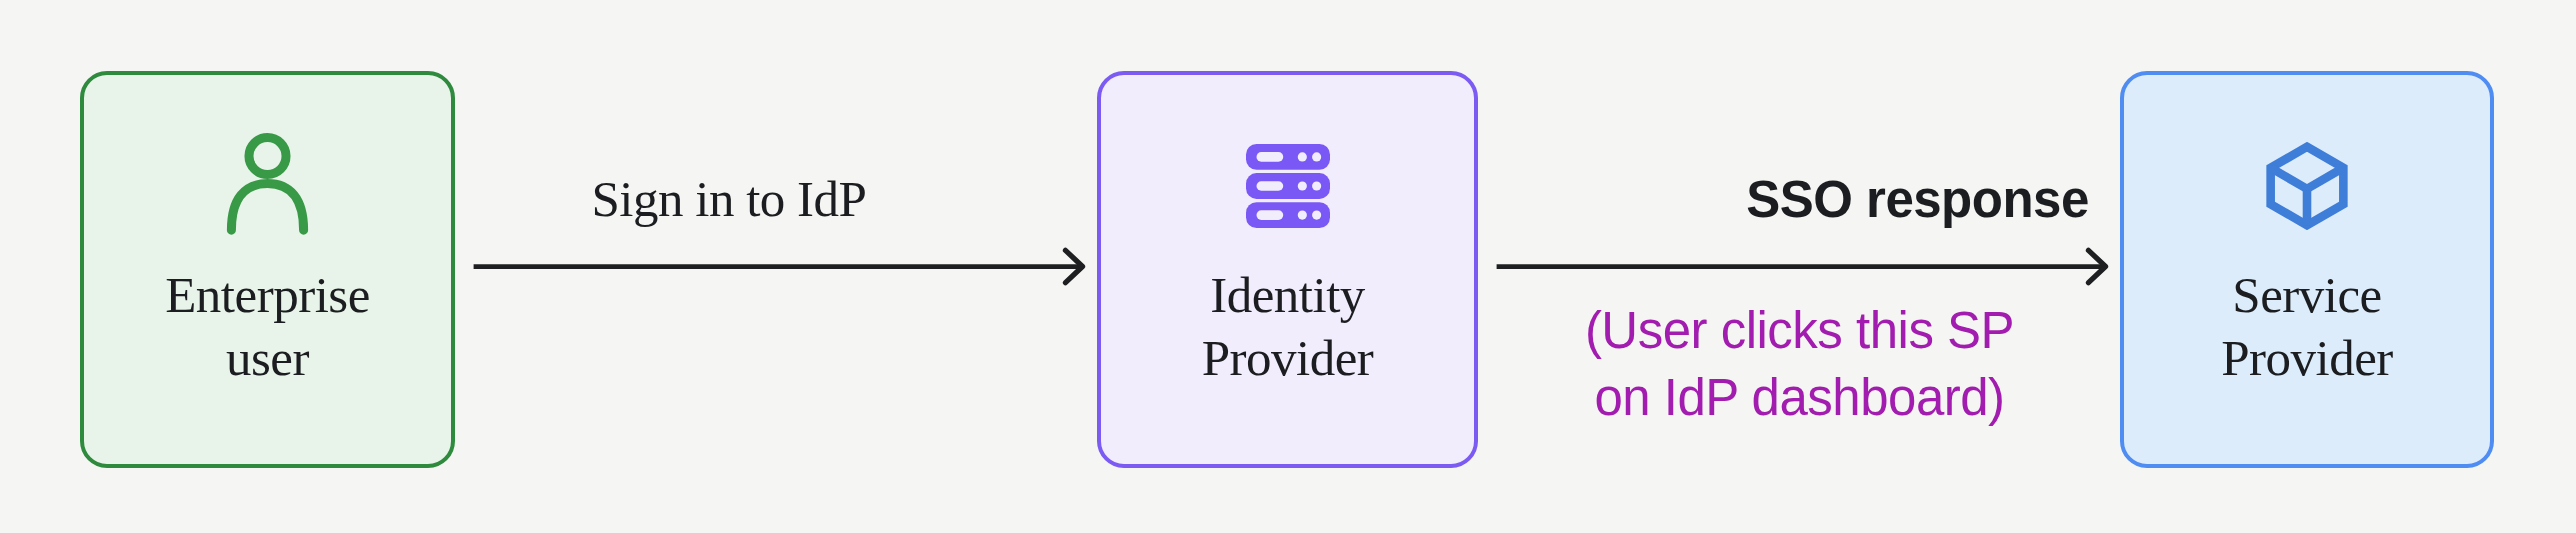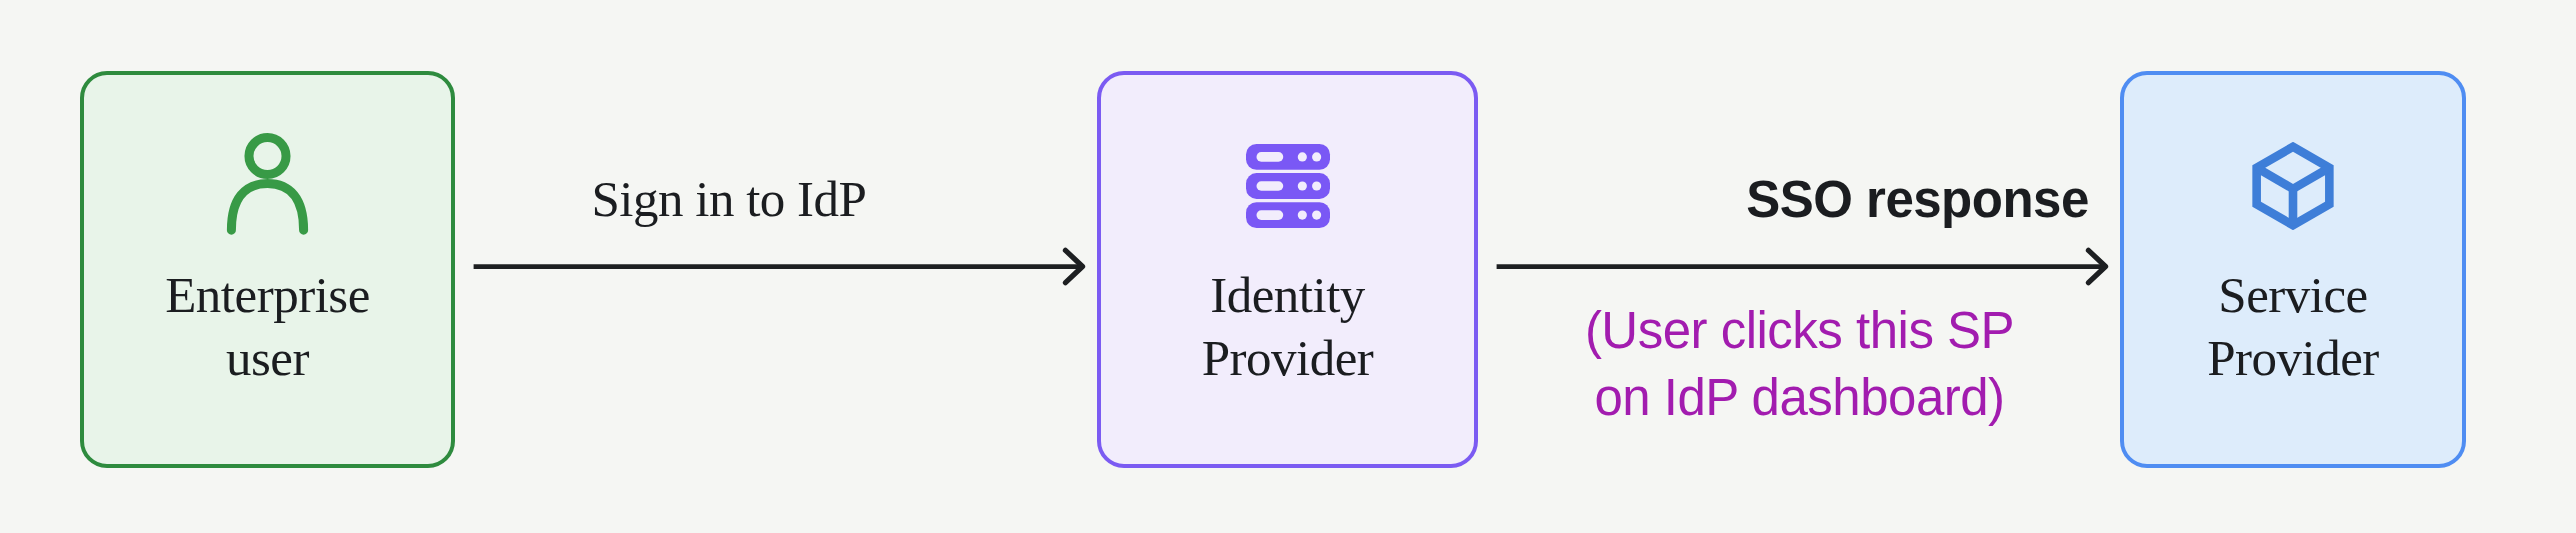--- a/index.html
+++ b/index.html
@@ -109,21 +109,21 @@
       <line x1="2" y1="30" x2="641" y2="30" stroke="#1d1f21" stroke-width="5"></line>
       <path d="M625 13 L643 30 L625 47" fill="none" stroke="#1d1f21" stroke-width="5.5" stroke-linecap="round" stroke-linejoin="round"></path>
     </svg>
   </div>
   <div class="edge-label" style="left:1532px;width:771px;top:166px;font-weight:bold;">SSO response</div>
   <div class="edge-note" style="left:1458px;width:683px;top:297px;">
     <span>(User clicks this SP</span><br>
     <span>on IdP dashboard)</span>
   </div>
 
-  <div class="node" style="left: 2120px; width: 346px; border-color: rgb(79, 141, 242); background: rgb(221, 236, 251);">
+  <div class="node" style="left: 2120px; width: 374px; border-color: rgb(79, 141, 242); background: rgb(221, 236, 251);">
     <div class="icon-wrap" style="color: rgb(62, 126, 216);">
       <svg width="88" height="88" viewBox="0 0 92 92" fill="none" stroke="currentColor" stroke-width="9" stroke-linejoin="miter" stroke-miterlimit="6">
         <path d="M46 5 L84 27 L84 65 L46 87 L8 65 L8 27 Z"></path>
         <path d="M8 27 L46 49 L84 27"></path>
         <path d="M46 49 L46 87"></path>
       </svg>
     </div>
     <div class="node-label">
       <span>Service</span><br>
       <span>Provider</span>

